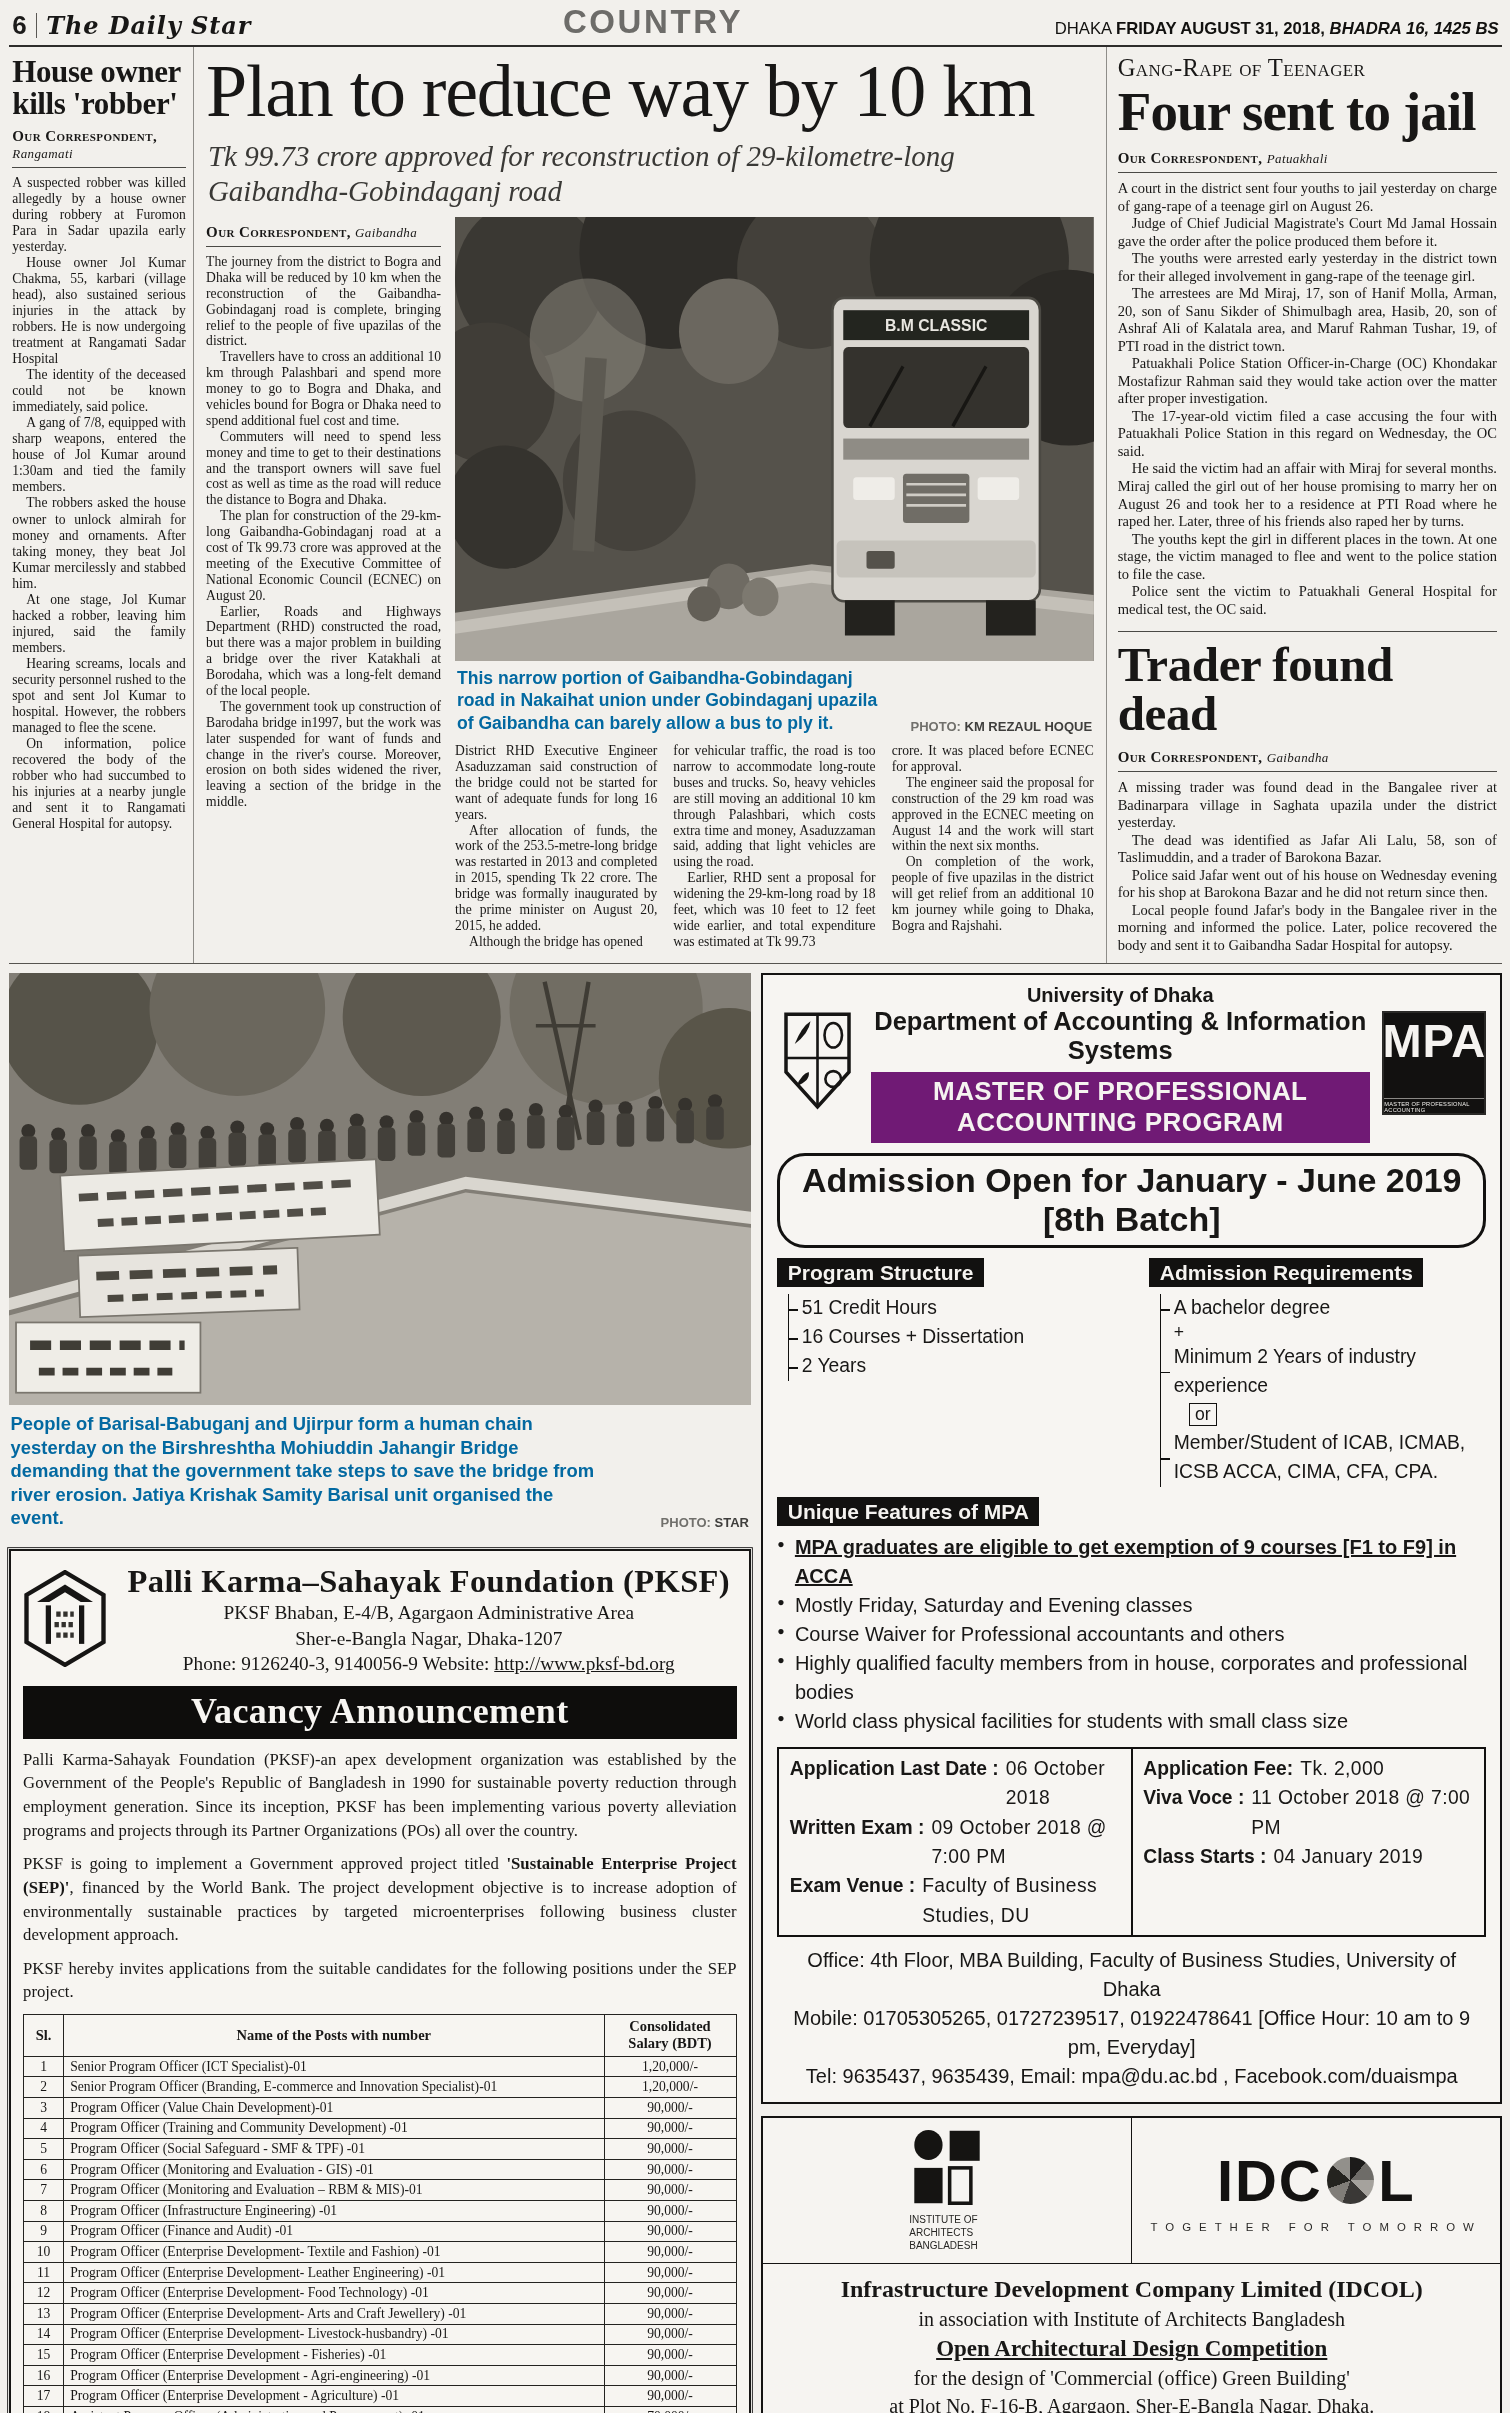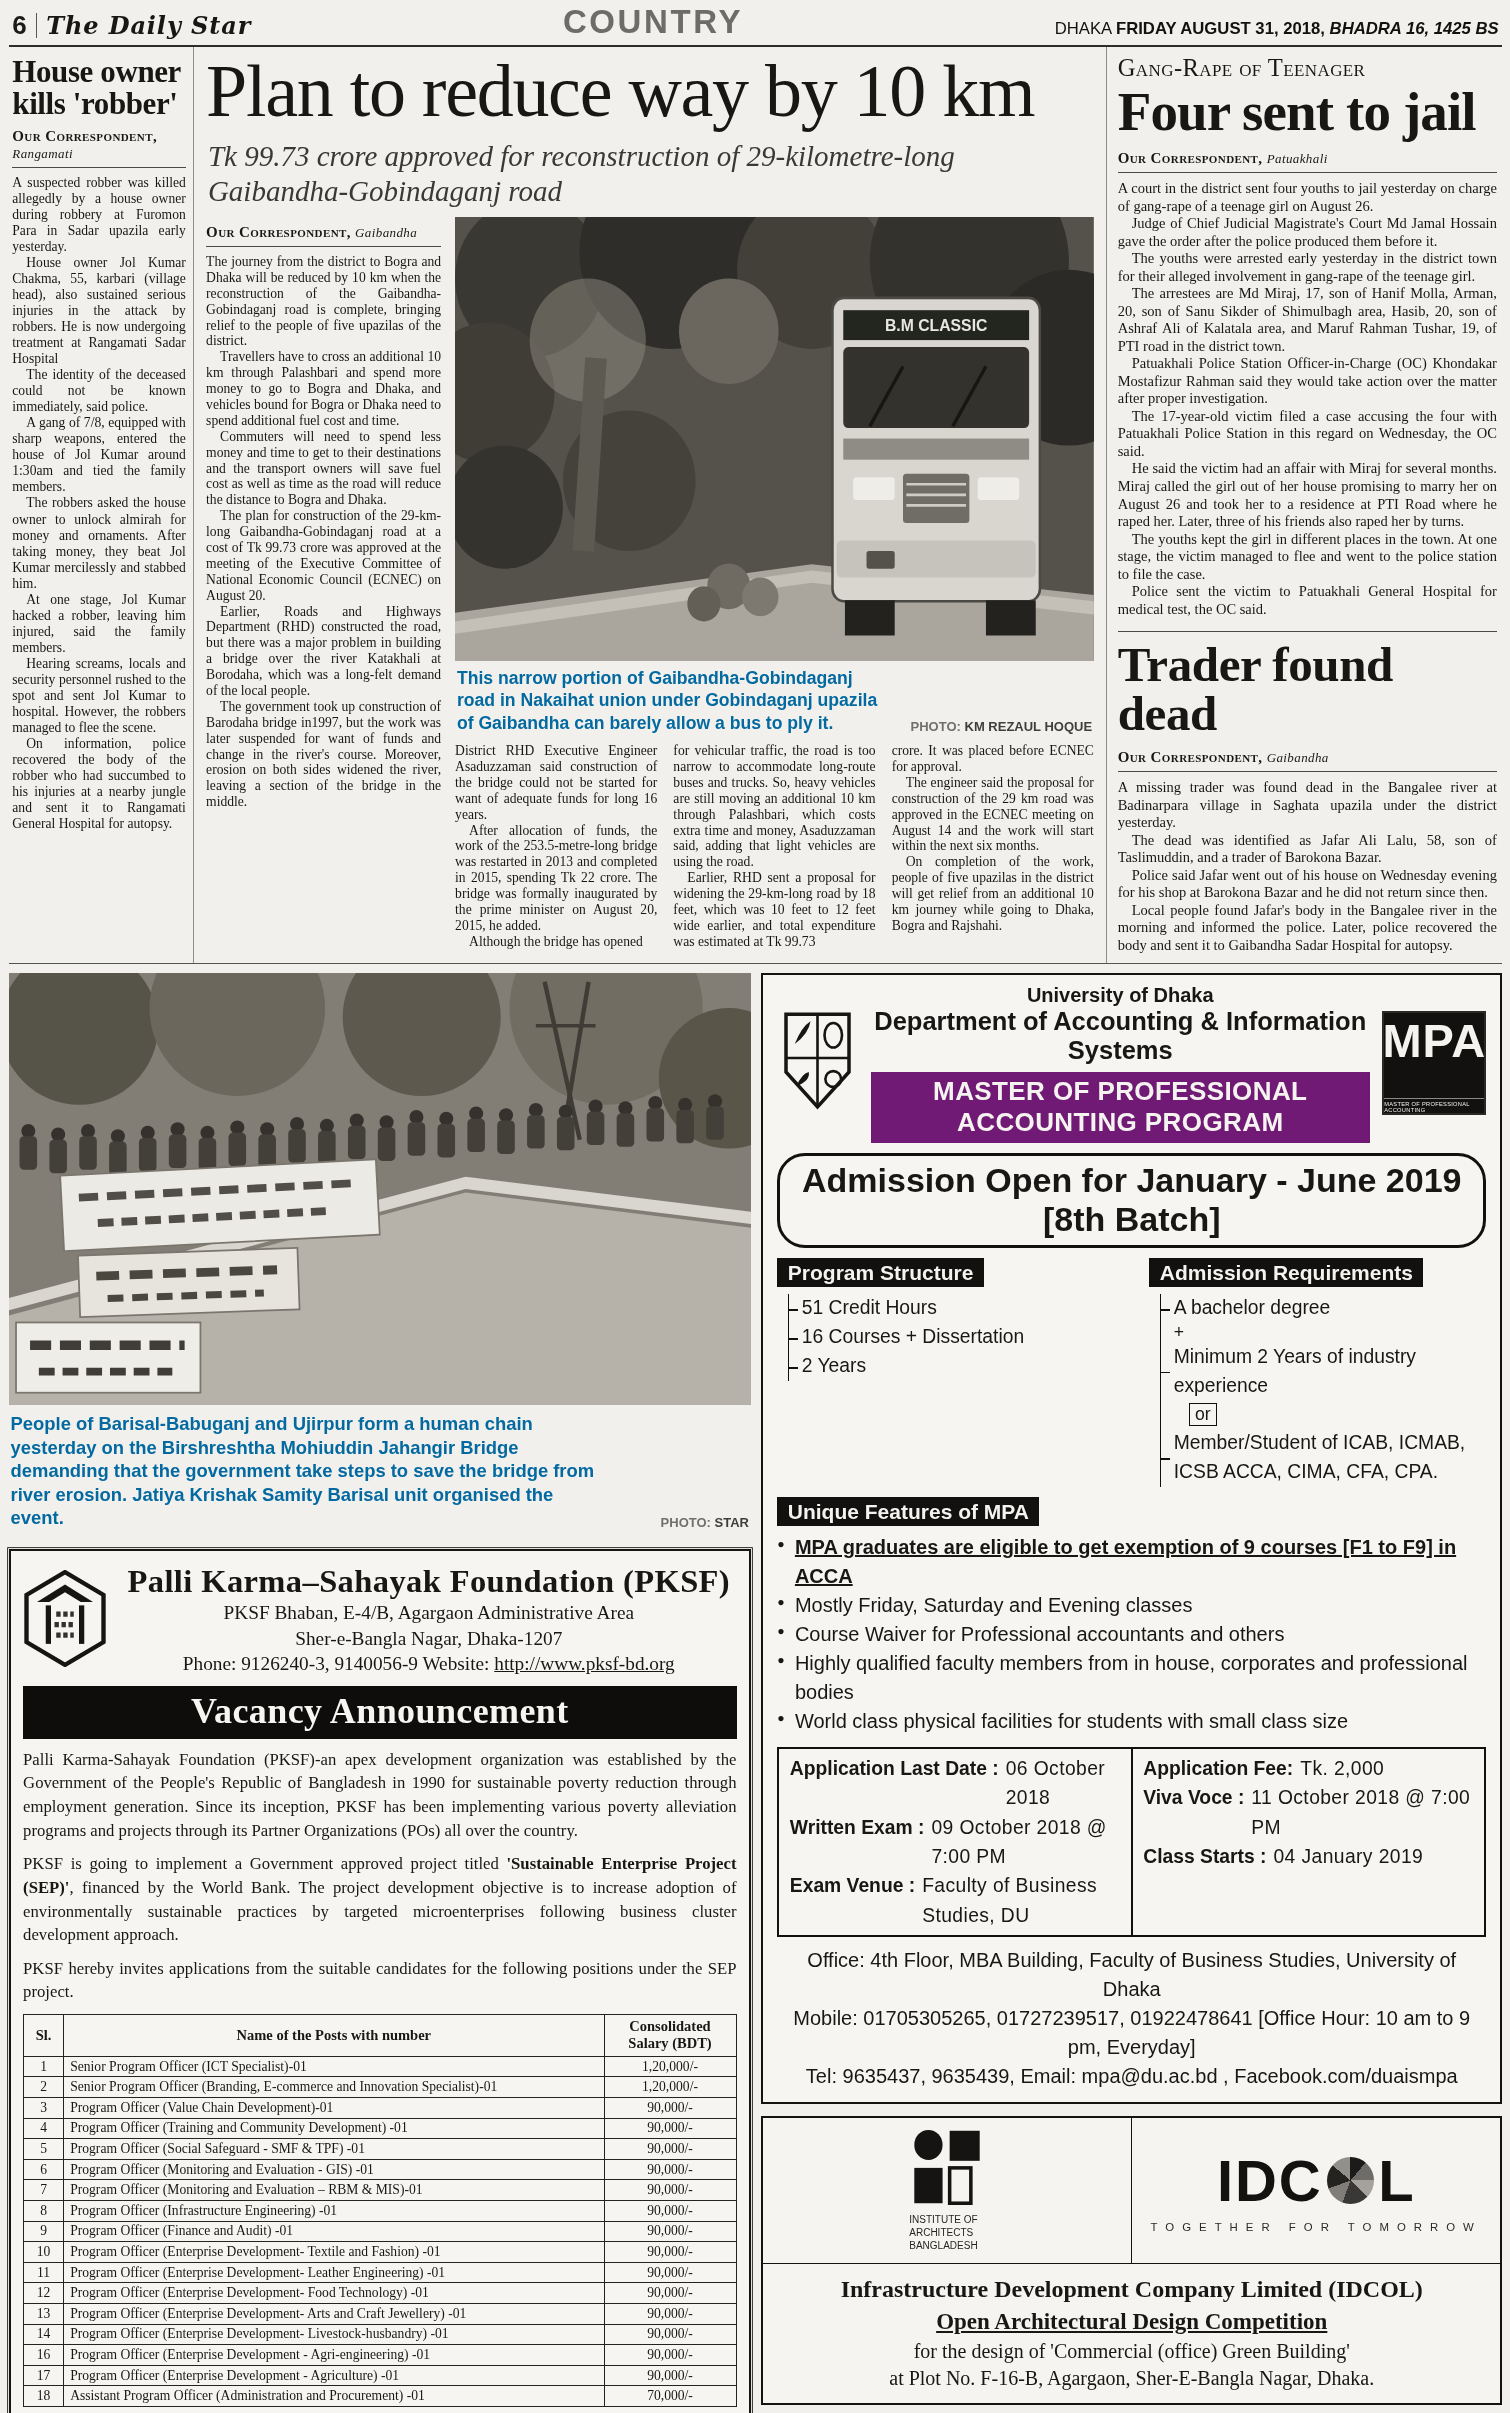--- a/index.html
+++ b/index.html
@@ -480,20 +480,25 @@
                 <td>Program Officer (Enterprise Development- Arts and Craft Jewellery) -01</td>
                 <td class="salary">90,000/-</td>
               </tr>
 
               <tr>
                 <td class="sl">14</td>
                 <td>Program Officer (Enterprise Development- Livestock-husbandry) -01</td>
                 <td class="salary">90,000/-</td>
               </tr>
 
+              <tr>
+                <td class="sl">15</td>
+                <td>Program Officer (Enterprise Development - Fisheries) -01</td>
+                <td class="salary">90,000/-</td>
+              </tr>
 
               <tr>
                 <td class="sl">16</td>
                 <td>Program Officer (Enterprise Development - Agri-engineering) -01</td>
                 <td class="salary">90,000/-</td>
               </tr>
 
               <tr>
                 <td class="sl">17</td>
                 <td>Program Officer (Enterprise Development - Agriculture) -01</td>
@@ -636,20 +641,21 @@
                   <span class="fanO"></span>
                   <span>L</span>
               </div>
               <div class="idcol-tag">TOGETHER FOR TOMORROW</div>
             </div>
           </div>
         </div>
 
         <div class="idcol-titles">
           <div class="t1">Infrastructure Development Company Limited (IDCOL)</div>
+          <div class="t2">in association with Institute of Architects Bangladesh</div>
           <div class="t3">Open Architectural Design Competition</div>
           <div class="t4">for the design of 'Commercial (office) Green Building'</div>
           <div class="t5">at Plot No. F-16-B, Agargaon, Sher-E-Bangla Nagar, Dhaka.</div>
         </div>
 
       </section>
     </div>
   </div>
 </div>
 

